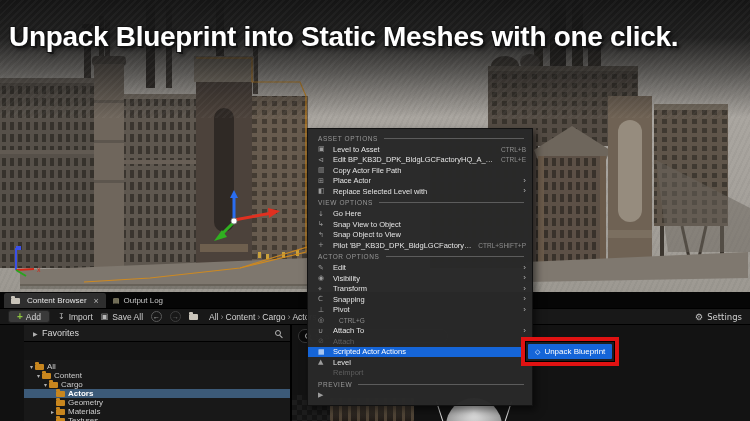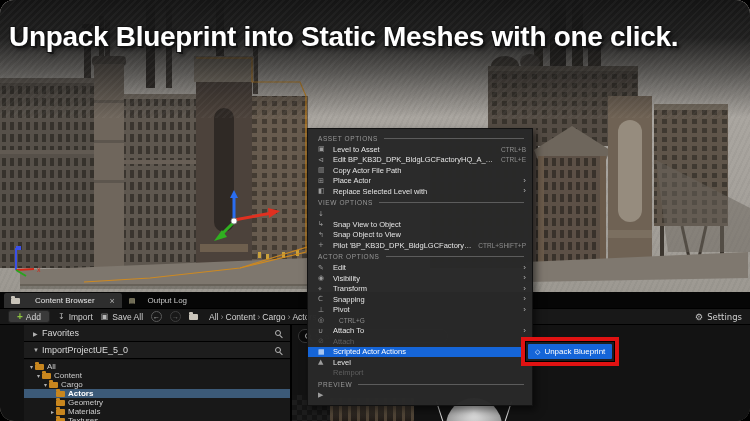--- a/index.html
+++ b/index.html
@@ -1,19 +1,19 @@
 <!DOCTYPE html>
 <html><head>
 <meta charset="utf-8">
 <style>
   * { margin:0; padding:0; box-sizing:border-box; }
   html,body { background:#000; }
   #stage {
     position:relative; width:750px; height:421px; overflow:hidden;
-    font-family:"Liberation Sans", sans-serif; background:#a7a39d;border-radius:14px;
+    font-family:"Liberation Sans", sans-serif; background:#a7a39d;
   }
   
   #viewport {
     position:absolute; left:0; top:0; width:750px; height:292px;
     background:
       repeating-linear-gradient(115deg, rgba(0,0,0,.035) 0 2px, transparent 2px 5px),
       linear-gradient(180deg,#b0aca6 0%, #a7a39d 60%, #9d9992 100%);
   }
   .bsvg { position:absolute; top:0; }
   #banner {
@@ -24,21 +24,21 @@
   }
   #title {
     position:absolute; left:9px; top:21px; width:740px;
     font-size:28px; font-weight:bold; color:#ffffff; letter-spacing:-0.3px; white-space:nowrap;
     text-shadow:-1px -1px 0 #141414, 1px -1px 0 #141414, -1px 1px 0 #141414,
                  2px 2px 0 #141414, 3px 3px 4px rgba(0,0,0,.65);
   }
   
   #bottom { position:absolute; left:0; top:292px; width:750px; height:129px; background:#111; }
   #tabbar { position:absolute; left:0; top:0; width:750px; height:16px; background:#060606; display:flex; align-items:flex-end; }
-  .tab { display:flex; align-items:center; gap:12px; height:15px; padding:0 7px; font-size:8px; color:#c6c6c6; }
+  .tab { display:flex; align-items:center; gap:4px; height:15px; padding:0 7px; font-size:8px; color:#c6c6c6; }
   .tab.active { background:#2e2e2e; border-radius:2px 2px 0 0; color:#e6e6e6; margin-left:4px; }
   .tab-close { color:#b0b0b0; font-size:9px; margin-left:3px; }
   .doc-ic { color:#c9c29a; font-size:7px; }
   #cb-toolbar {
     position:absolute; left:0; top:16px; width:750px; height:17px; background:#181818;
     border-top:1px solid #000; border-bottom:1px solid #000;
     display:flex; align-items:center; gap:8px; padding:0 8px; font-size:8.5px; color:#d4d4d4;
   }
   #add-btn { display:flex; align-items:center; gap:3px; background:#3a3a3a; border:1px solid #222; border-radius:3px; padding:1px 8px; height:13px; }
   #add-btn .plus { color:#8dc63f; font-weight:bold; font-size:10px; line-height:9px; }
@@ -266,25 +266,20 @@
       </div>
     </div>
 
     <div id="cb-body">
       <div id="left-panel">
         <div class="hdr-row">
           <span class="arr">▶</span>
           <span>Favorites</span>
           <span class="mag"></span>
         </div>
-        <div class="hdr-row" style="background:#1d1d1d">
-          <span class="arr">▼</span>
-          <span>ImportProjectUE_5_0</span>
-          <span class="mag"></span>
-        </div>
         <div id="tree">
           <div class="trow" style="padding-left:4px">
             <span class="tar">▾</span>
             <span class="fold"></span>
             <span>All</span>
           </div>
           <div class="trow" style="padding-left:11px">
             <span class="tar">▾</span>
             <span class="fold"></span>
             <span>Content</span>
@@ -358,20 +353,21 @@
     </div>
     <div class="mi">
       <span class="ic">◧</span>
       <span class="lb">Replace Selected Level with</span>
       <span class="ch"></span>
     </div>
 
     <div class="msec">VIEW OPTIONS</div>
     <div class="mi">
       <span class="ic">↓</span>
+      <span class="lb">Go Here</span>
     </div>
     <div class="mi">
       <span class="ic">↳</span>
       <span class="lb">Snap View to Object</span>
     </div>
     <div class="mi">
       <span class="ic">↰</span>
       <span class="lb">Snap Object to View</span>
     </div>
     <div class="mi">

